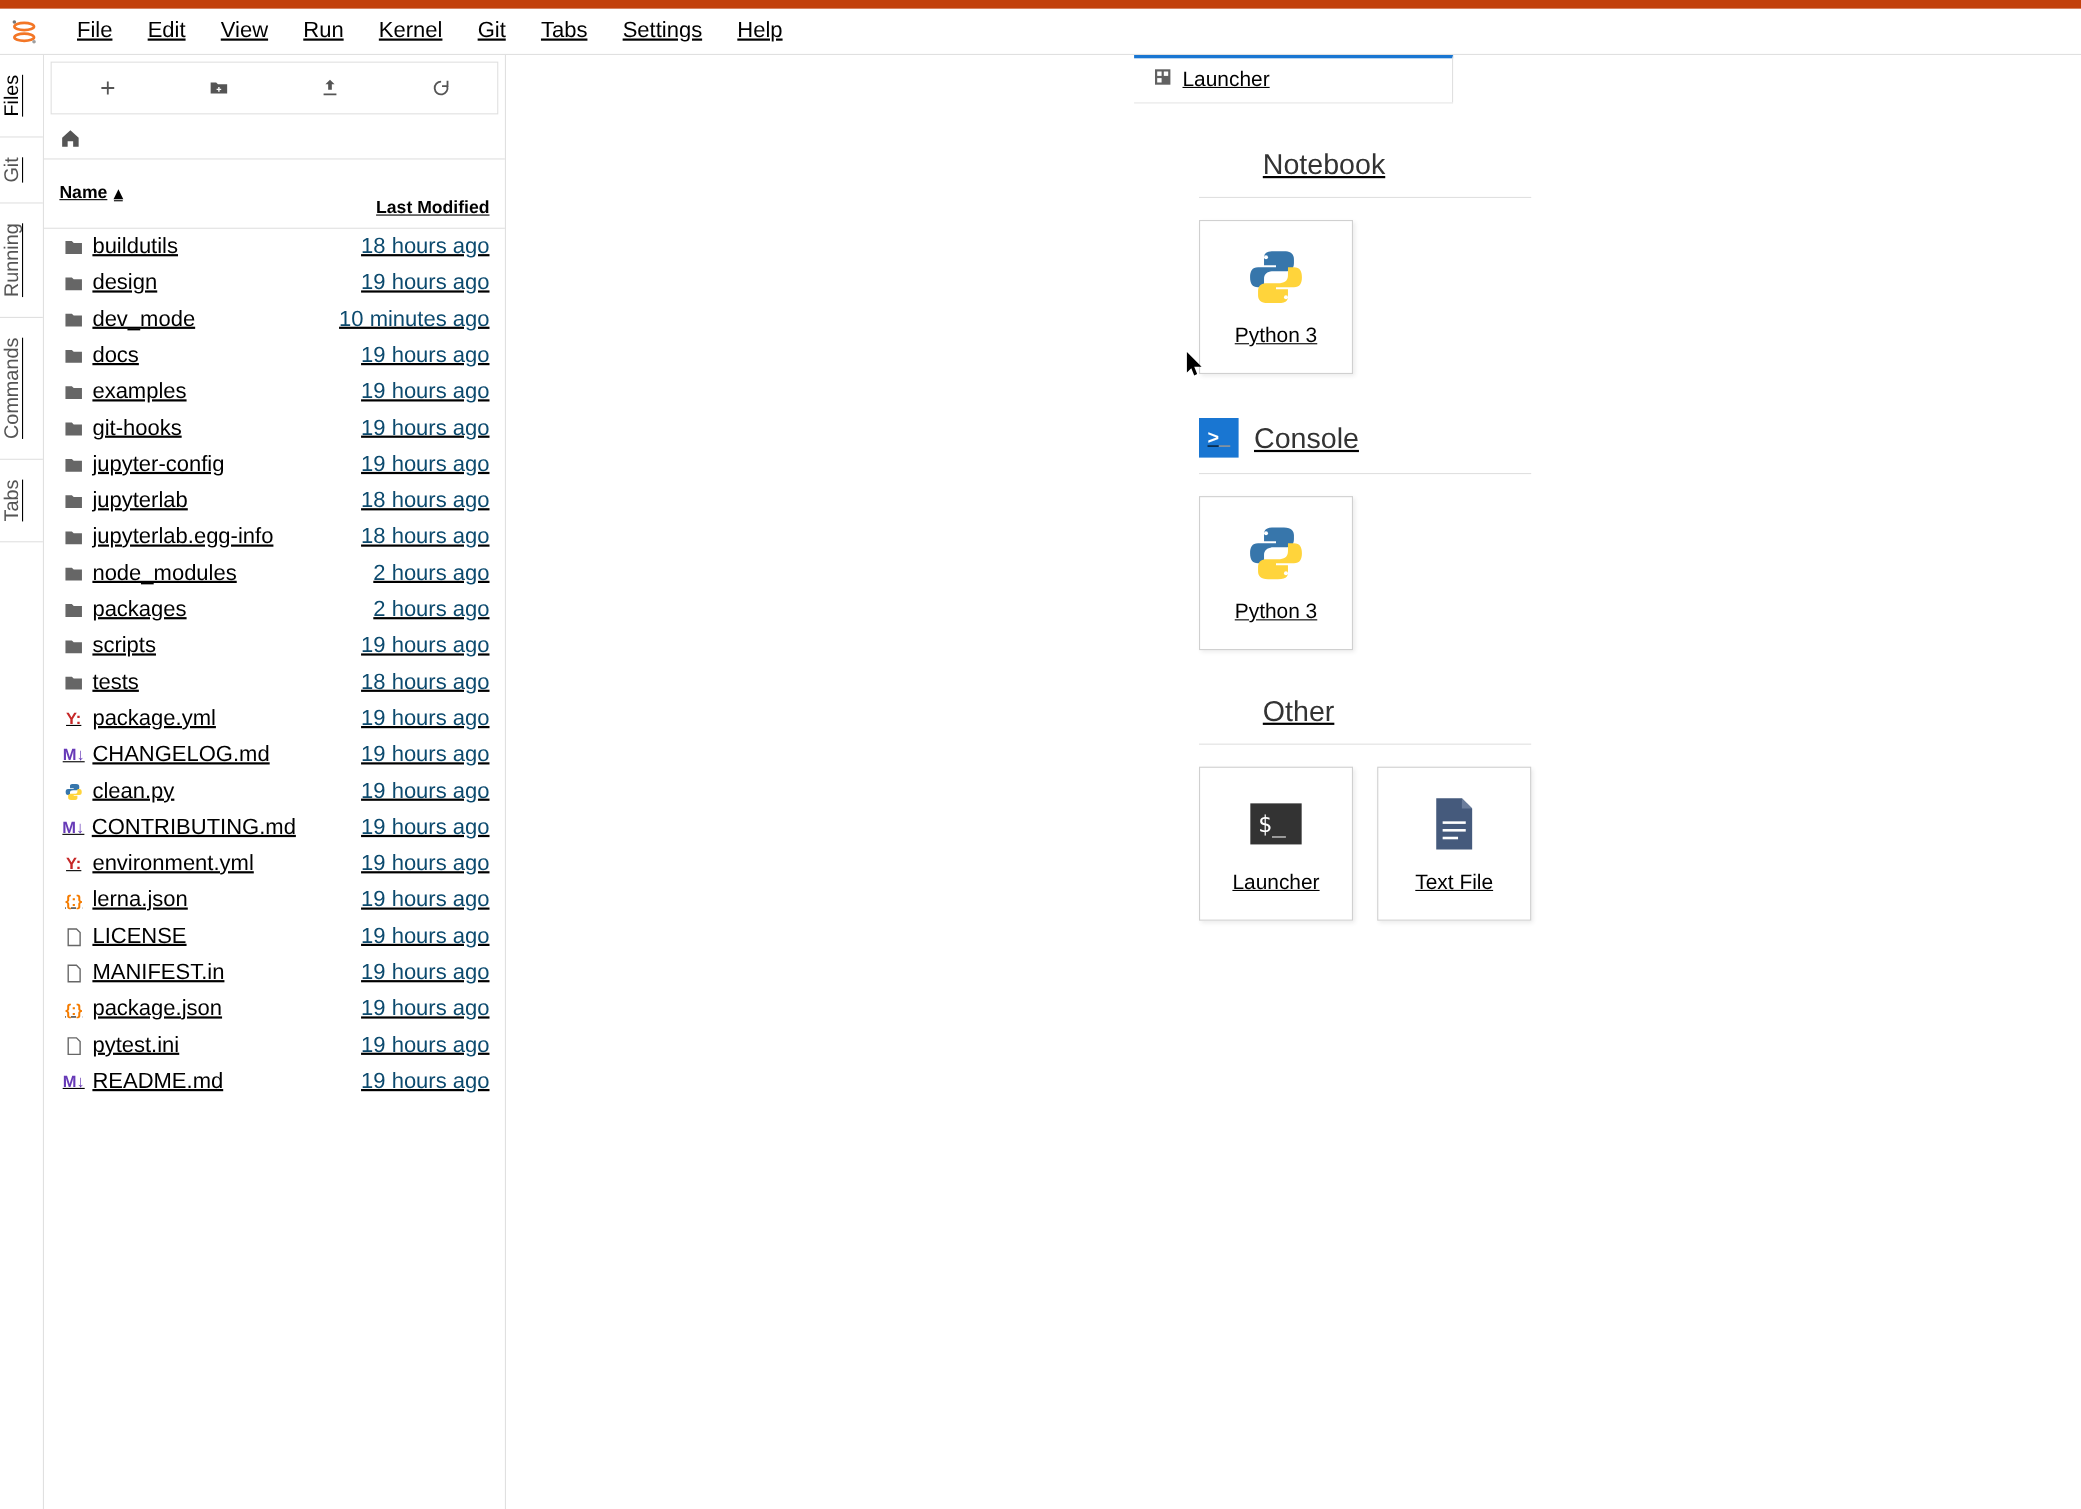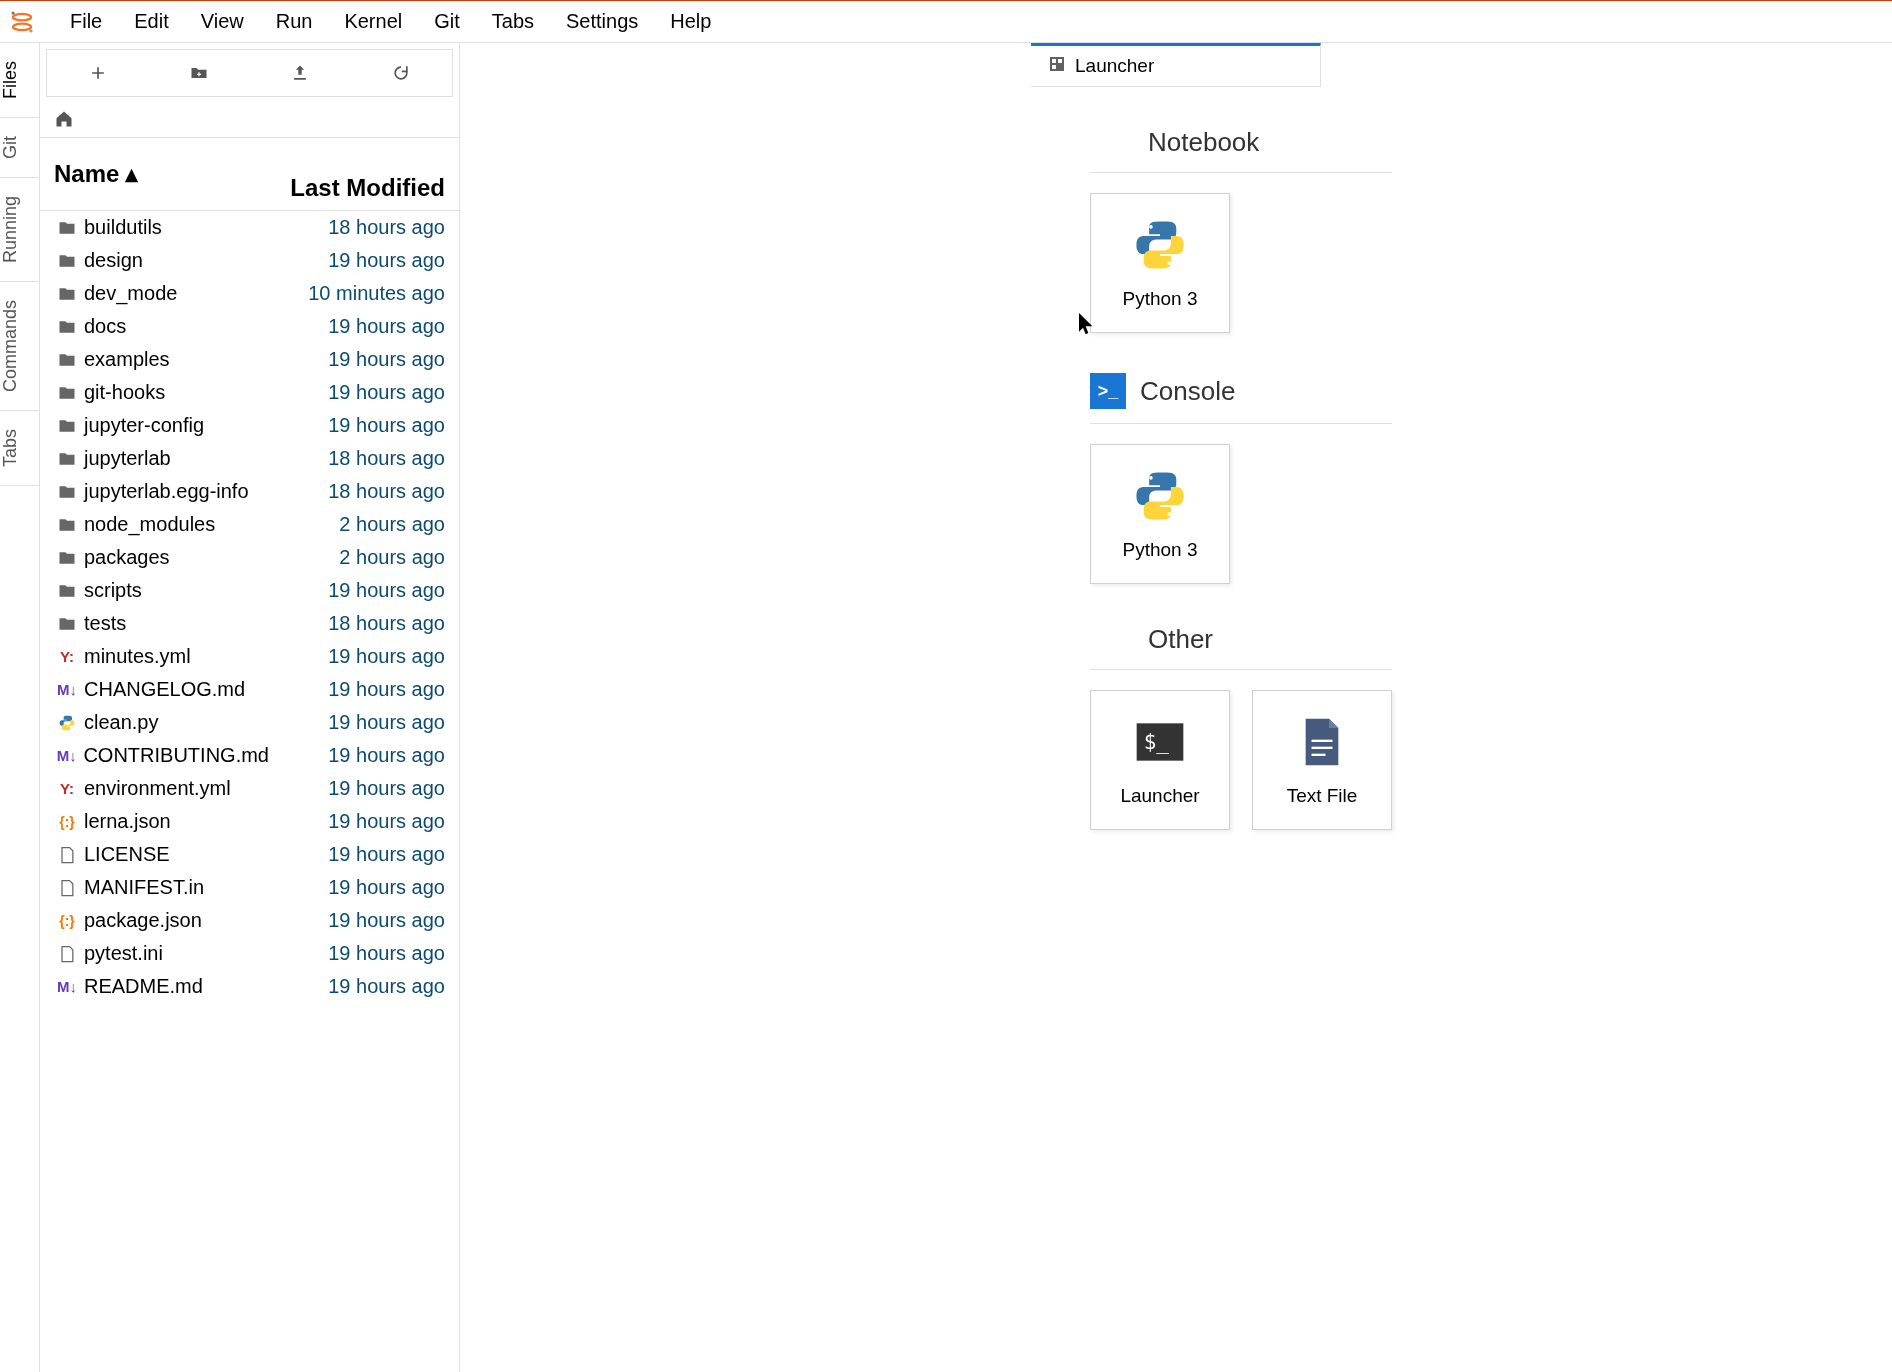--- a/index.html
+++ b/index.html
@@ -5,21 +5,21 @@
 * { margin: 0; padding: 0; box-sizing: border-box; }
 body {
   font-family: -apple-system, BlinkMacSystemFont, "Segoe UI", Helvetica, Arial, sans-serif;
   font-size: 14px;
   color: #000;
   background: #fff;
   width: 1892px;
   height: 1372px;
   overflow: hidden;
 }
-.app { display: flex; flex-direction: column; height: 100%; border-top: 1px solid #c2410c; }
+.app { display: flex; flex-direction: column; height: 100%; border-top: 8px solid #c2410c; text-decoration: underline; }
 .menubar {
   display: flex;
   align-items: center;
   height: 42px;
   padding: 0 8px;
   border-bottom: 1px solid #e0e0e0;
   background: #fff;
   font-size: 20px;
 }
 .logo {
@@ -76,21 +76,21 @@
 .breadcrumb {
   height: 34px;
   padding: 0 14px;
   display: flex;
   align-items: center;
 }
 .file-header {
   display: flex;
   border-top: 1px solid #e0e0e0;
   border-bottom: 1px solid #e0e0e0;
-  font-size: 24px;
+  font-size: 16px;
   font-weight: 600;
   padding: 8px 14px;
 }
 .file-header .col-name { flex: 1; display: flex; align-items: center; gap: 6px;}
 .file-header .col-mod { width: 180px; text-align: right; margin-top: 28px; }
 .file-list { flex: 1; overflow-y: auto; }
 .file-row {
   display: flex;
   align-items: center;
   padding: 5px 14px;
@@ -364,21 +364,21 @@
                 <path class="ic-folder" d="M3 5h7l2 2h9v12H3z"></path>
               </svg>
             </span>
             <span class="name-cell">tests</span>
             <span class="mod-cell">18 hours ago</span>
           </div>
           <div class="file-row">
             <span class="icon-cell">
               <span class="ic-yaml" style="color:#c62828;font-weight:bold;">Y:</span>
             </span>
-            <span class="name-cell">minutes.yml</span>
+            <span class="name-cell">package.yml</span>
             <span class="mod-cell">19 hours ago</span>
           </div>
           <div class="file-row">
             <span class="icon-cell">
               <span class="ic-md" style="color:#673ab7;font-weight:bold;">M↓</span>
             </span>
             <span class="name-cell">CHANGELOG.md</span>
             <span class="mod-cell">19 hours ago</span>
           </div>
           <div class="file-row">

